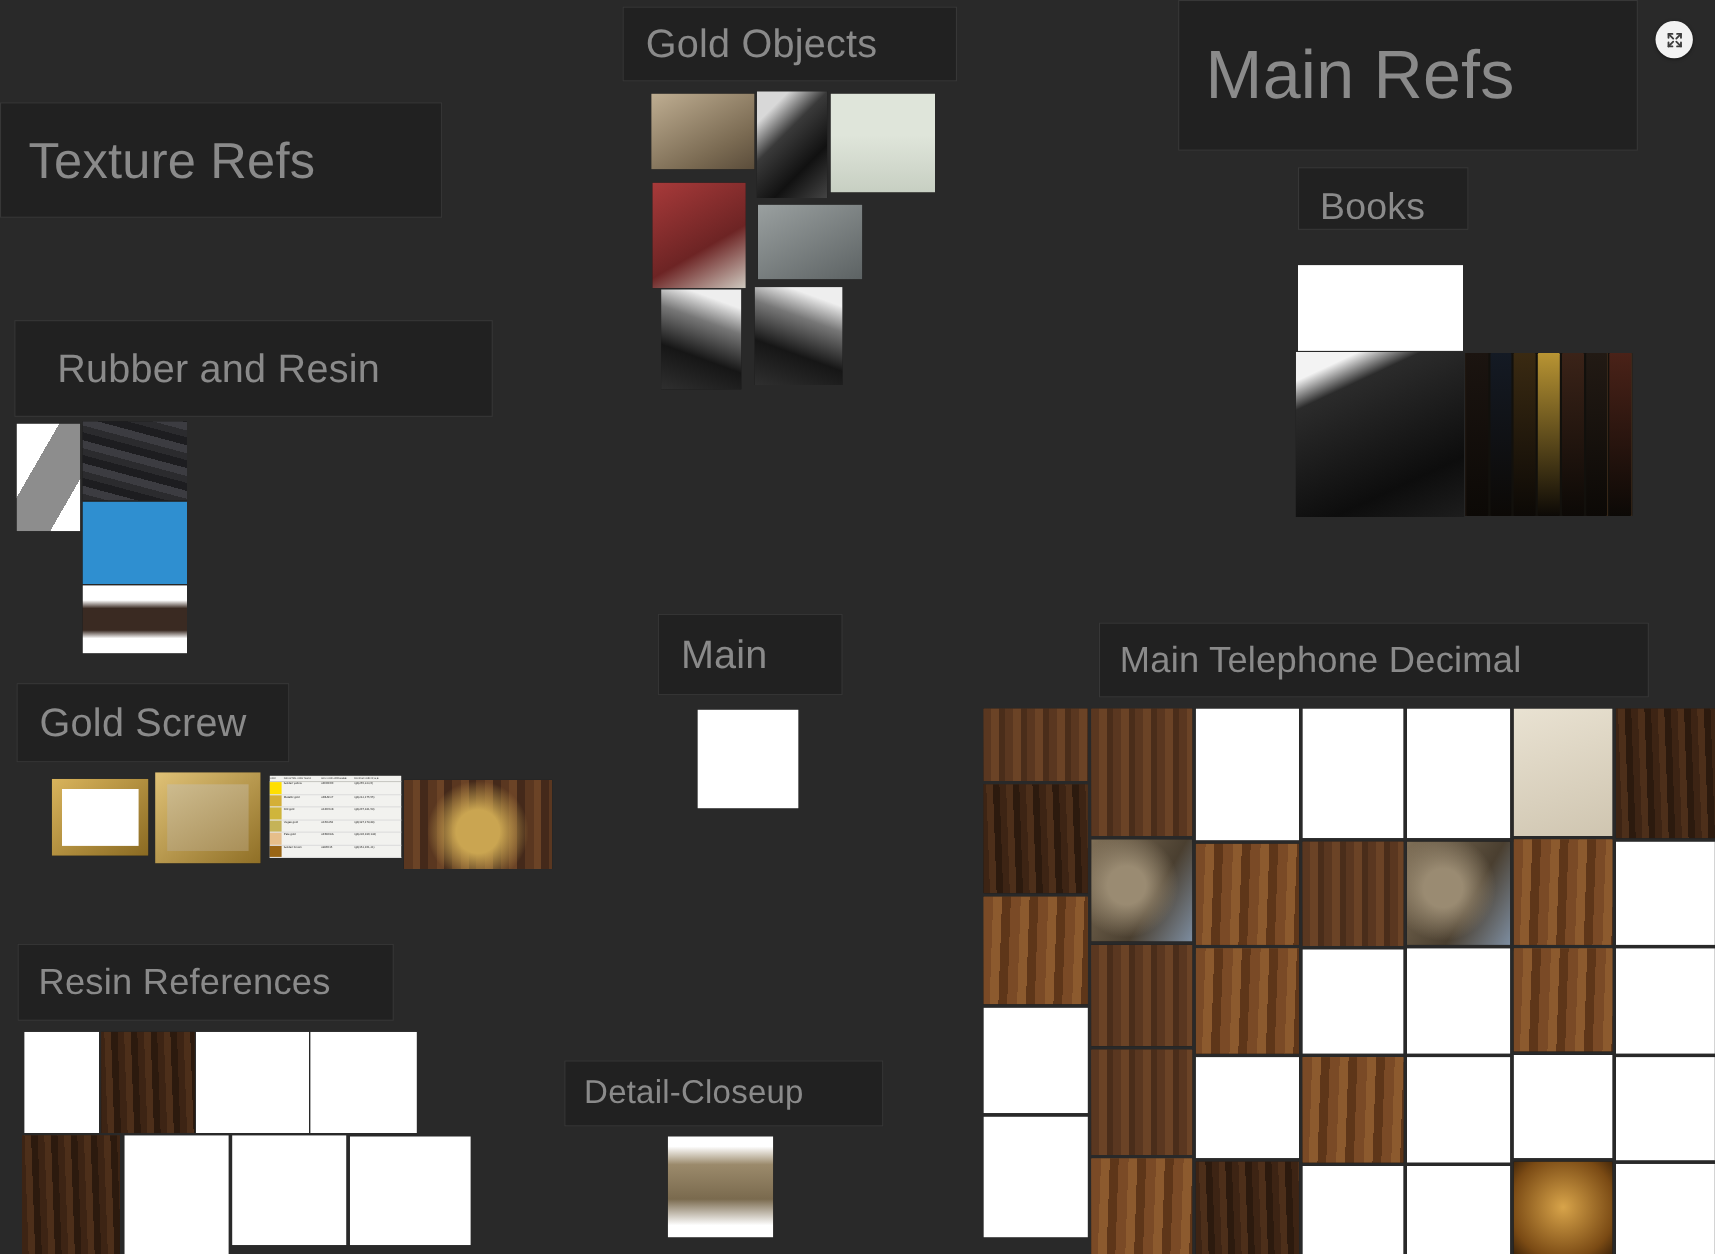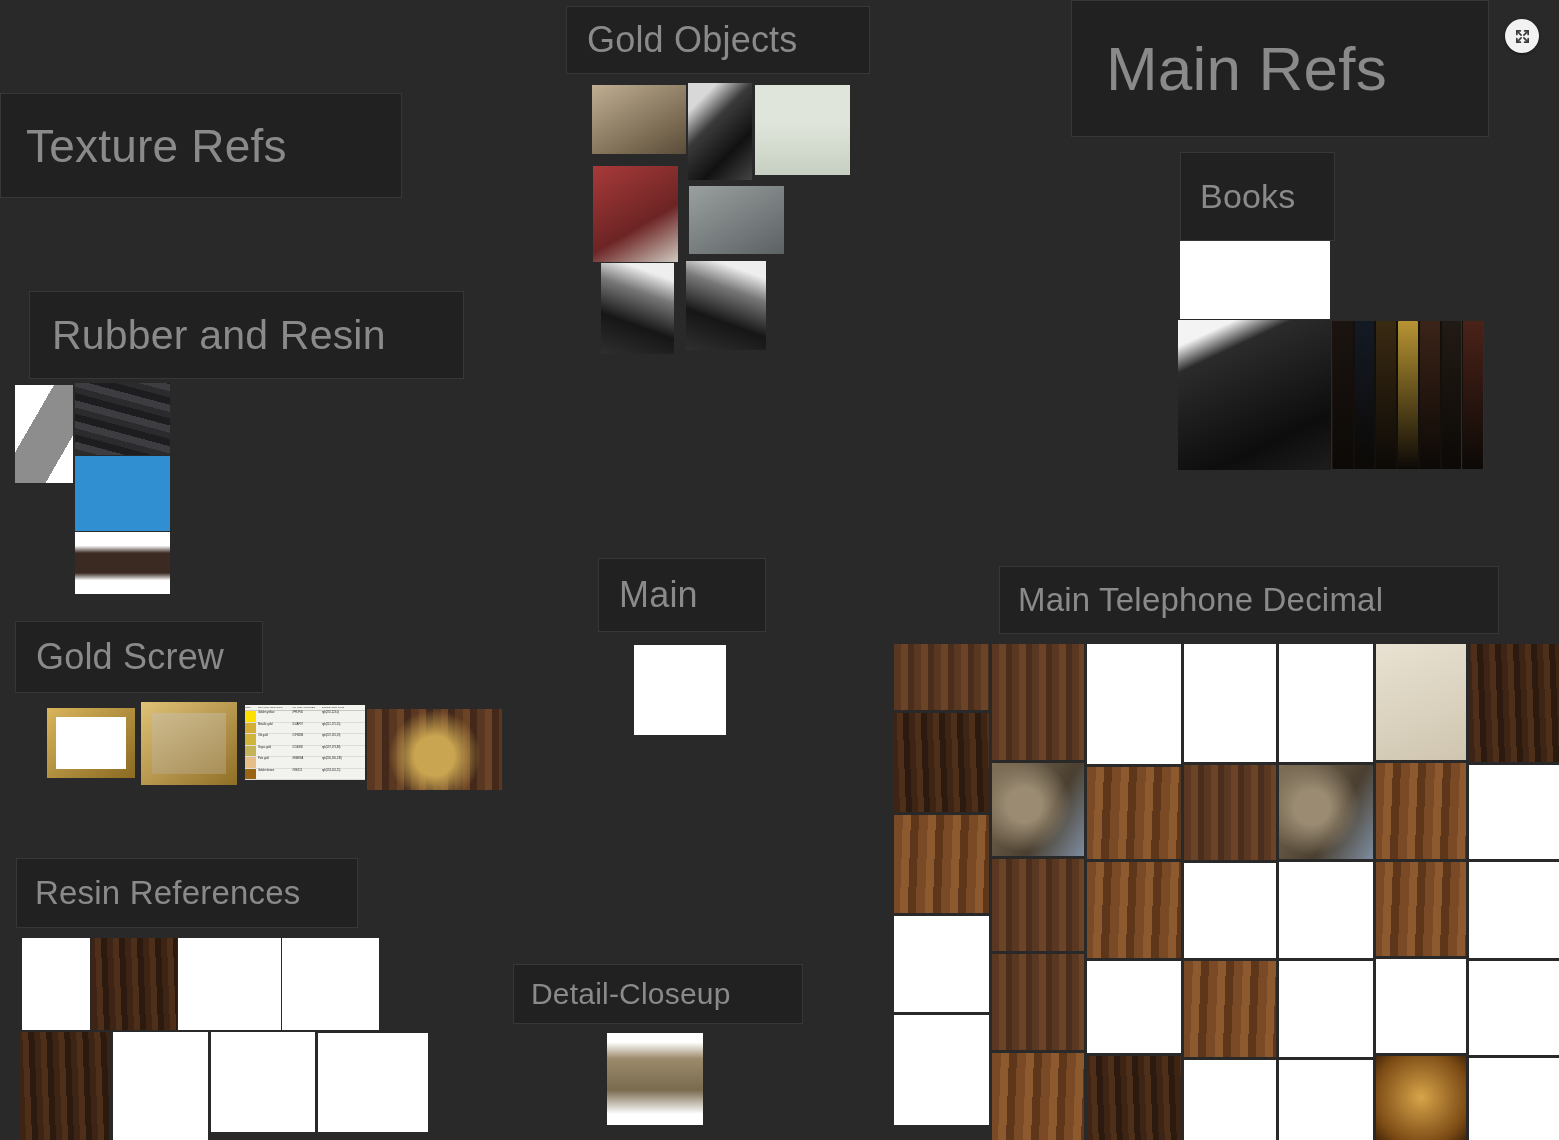--- a/index.html
+++ b/index.html
@@ -96,42 +96,42 @@
 </style>
 </head>
 <body>
 
 <div id="board">
 
   <div id="labels">
       <div class="label" style="left: 0px; top: 93px; width: 402px; height: 105px; font-size: 46px; padding-left: 25px;">
         <span>Texture Refs</span>
       </div>
-      <div class="label" style="left: 13px; top: 291px; width: 435px; height: 88px; font-size: 41px; padding-left: 22px; margin-left: 16px;">
+      <div class="label" style="left: 13px; top: 291px; width: 435px; height: 88px; font-size: 36px; padding-left: 38px;">
         <span>Rubber and Resin</span>
       </div>
       <div class="label" style="left: 15px; top: 621px; width: 248px; height: 72px; font-size: 36px; padding-left: 20px;">
         <span>Gold Screw</span>
       </div>
       <div class="label" style="left: 16px; top: 858px; width: 342px; height: 70px; font-size: 33px; padding-left: 18px;">
         <span>Resin References</span>
       </div>
       <div class="label" style="left: 566px; top: 6px; width: 304px; height: 68px; font-size: 36px; padding-left: 20px;">
         <span>Gold Objects</span>
       </div>
       <div class="label" style="left: 598px; top: 558px; width: 168px; height: 74px; font-size: 36px; padding-left: 20px;">
         <span>Main</span>
       </div>
       <div class="label" style="left: 513px; top: 964px; width: 290px; height: 60px; font-size: 30px; padding-left: 17px;">
         <span>Detail-Closeup</span>
       </div>
-      <div class="label" style="left: 1071px; top: 0px; width: 418px; height: 137px; font-size: 62px; padding-left: 34px;">
+      <div class="label" style="left: 1071px; top: 0px; width: 418px; height: 137px; font-size: 62px; padding-left: 24px;">
         <span>Main Refs</span>
       </div>
-      <div class="label" style="left: 1180px; top: 152px; width: 155px; height: 89px; font-size: 34px; padding-left: 19px;">
+      <div class="label" style="left: 1180px; top: 152px; width: 155px; height: 57px; font-size: 34px; padding-left: 19px; align-items: flex-end;">
         <span>Books</span>
       </div>
       <div class="label" style="left: 999px; top: 566px; width: 500px; height: 68px; font-size: 33px; padding-left: 18px;">
         <span>Main Telephone Decimal</span>
       </div>
     </div>
 
   <div id="plates">
       <div class="plate" style="left: 15px; top: 385px; width: 58px; height: 98px;">
         <div class="ph p-moai"></div>

